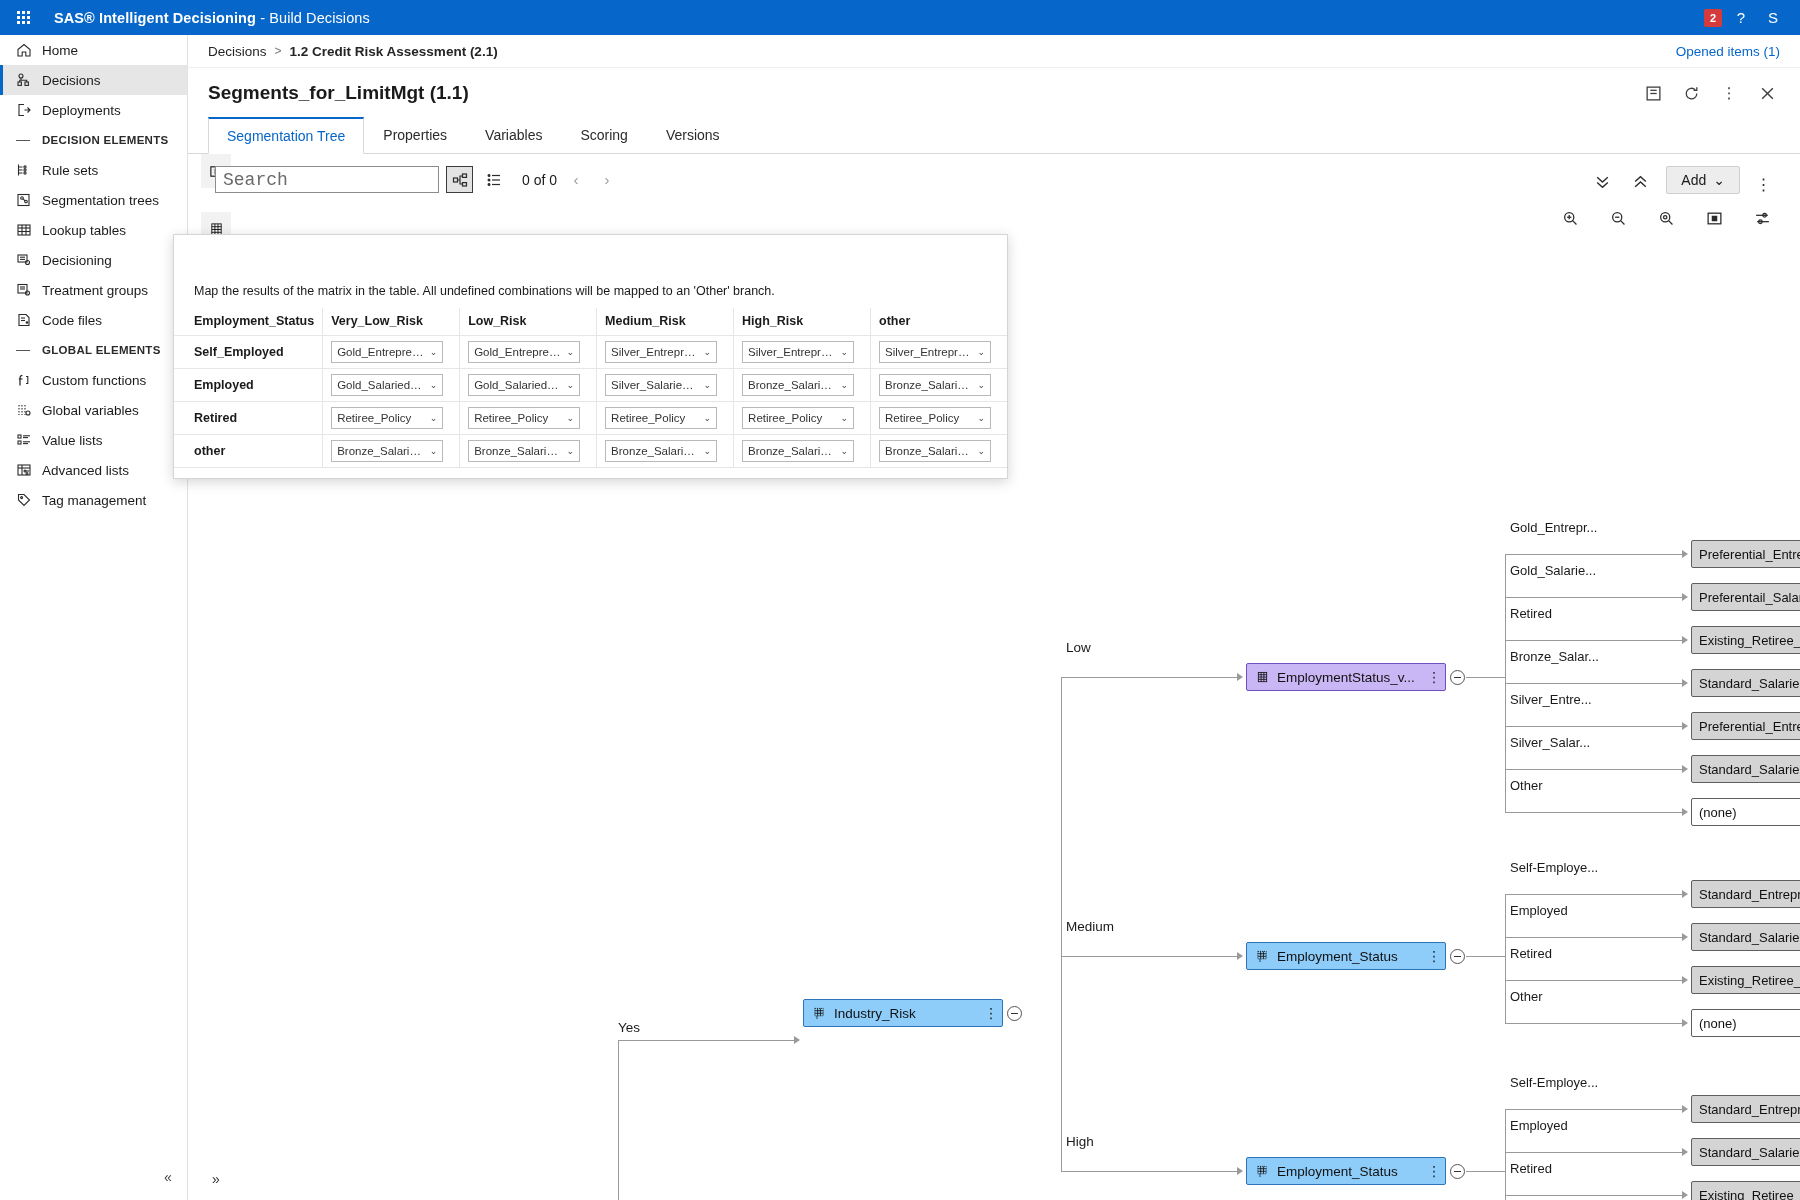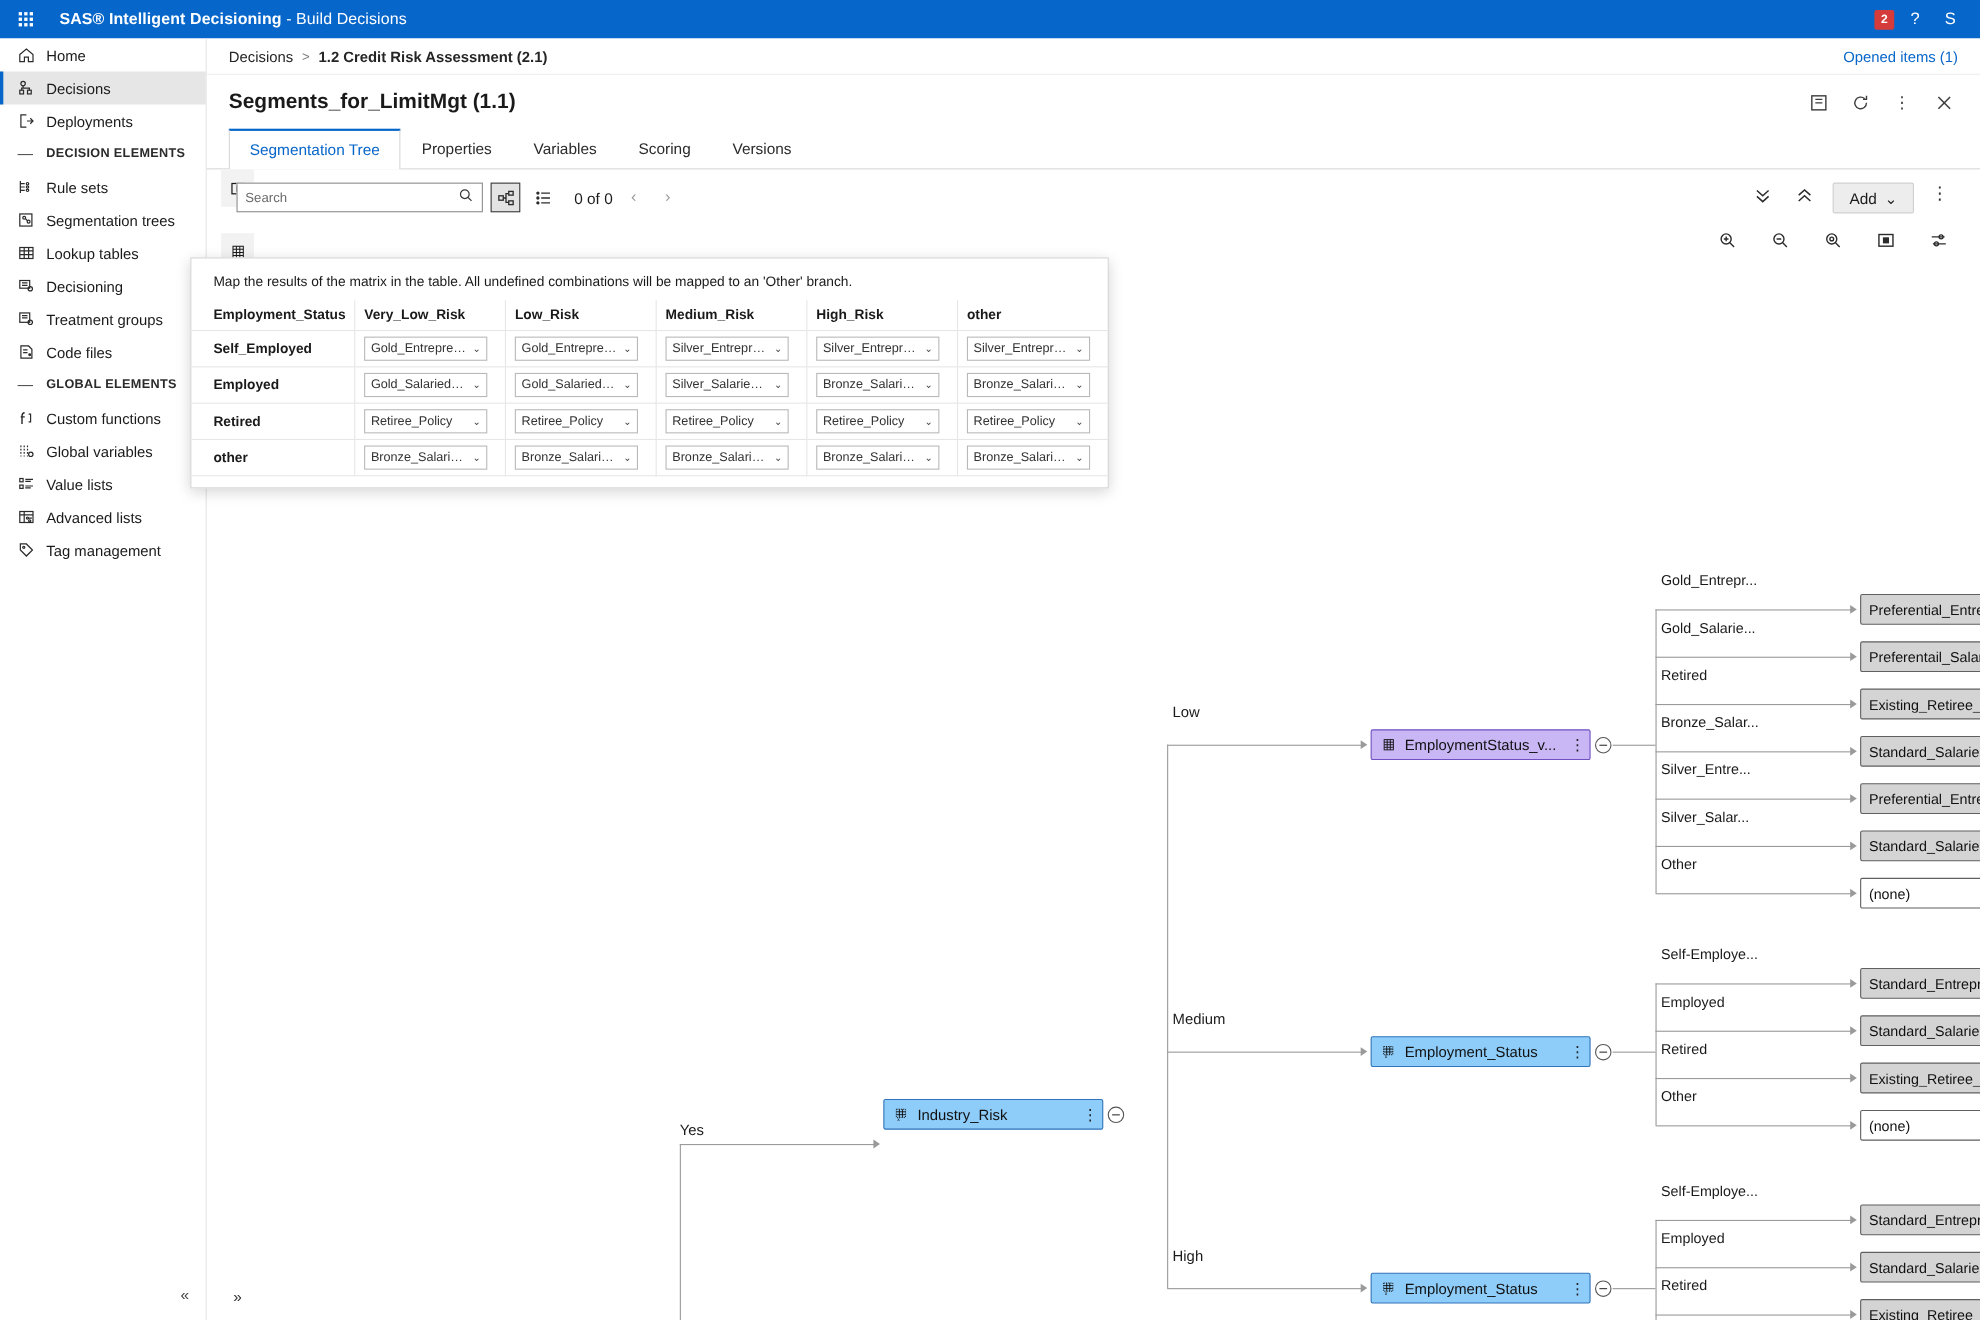--- a/index.html
+++ b/index.html
@@ -92,35 +92,35 @@
   }
 
   
   .canvas-wrap { position: relative; height: 1080px; }
   .tool-left { position: absolute; left: 27px; top: 12px; display: flex; align-items: center; gap: 7px; }
   .searchbox {
     width: 224px; height: 27px; border: 1px solid #8c8c8c; background: #fff;
     display: flex; align-items: center; padding: 0 7px;
   }
   .searchbox input {
-    border: none; outline: none; flex: 1; font-size: 12px; color: #1a1a1a;
-    font-family: Liberation Sans, sans-serif; background: transparent;
+    border: none; outline: none; flex: 1; font-size: 18px; color: #1a1a1a;
+    font-family: Liberation Mono, monospace; background: transparent;
   }
   .searchbox input::placeholder { color: #6a6a6a; }
   .sq-btn {
     width: 27px; height: 27px; border: 1px solid transparent; background: transparent;
     display: flex; align-items: center; justify-content: center; cursor: pointer; color: #2b2b2b;
   }
   .sq-btn.pressed { border: 1px solid #3c3c3c; background: #e3e3e3; }
   .sq-btn svg { width: 16px; height: 16px; }
   .count-text { font-size: 14px; color: #1a1a1a; margin-left: 8px; }
   .arrow-btn { width: 24px; height: 24px; display:flex; align-items:center; justify-content:center;
                color: #9a9a9a; font-size: 15px; cursor: pointer; }
 
-  .tool-right { position: absolute; right: 26px; top: 12px; display: flex; align-items: flex-start; gap: 14px; }
+  .tool-right { position: absolute; right: 26px; top: 12px; display: flex; align-items: flex-end; gap: 14px; }
   .tool-right2 { position: absolute; right: 26px; top: 52px; display: flex; align-items: center; gap: 24px; }
   .ticon2 { width: 24px; height: 24px; display: flex; align-items: center; justify-content: center;
             color: #2b2b2b; cursor: pointer; }
   .ticon2 svg { width: 17px; height: 17px; }
   .add-btn {
     background: #ededed; border: 1px solid #cfcfcf; border-radius: 2px; height: 28px;
     padding: 0 14px; font-size: 14px; color: #1a1a1a; display: flex; align-items: center;
     gap: 7px; cursor: pointer; font-family: "Liberation Sans", sans-serif;
   }
   .kebab { color: #2b2b2b; font-size: 16px; cursor: pointer; letter-spacing: 1px;
@@ -135,21 +135,21 @@
   .rail-expand { position: absolute; left: 13px; bottom: 42px; width: 30px; height: 26px;
                  display: flex; align-items: center; justify-content: center; color: #333;
                  font-size: 14px; cursor: pointer; }
 
   
   .matrix-popup {
     position: absolute; left: -15px; top: 80px; width: 835px;
     background: #fff; border: 1px solid #d5d5d5; box-shadow: 0 3px 12px rgba(0,0,0,.17);
     padding: 14px 0 10px 0; z-index: 40;
   }
-  .matrix-note { font-size: 12.5px; color: #1a1a1a; padding: 0 7px 10px 20px; }
+  .matrix-note { font-size: 12.5px; color: #1a1a1a; padding: 0 7px 10px 20px; margin-top: 35px; }
   .matrix-suptitle { font-size: 12.5px; font-weight: 700; color: #1a1a1a; text-align: center;
                      padding-bottom: 4px; padding-right: 120px; }
   table.matrix { border-collapse: collapse; width: 100%; }
   table.matrix th, table.matrix td {
     border-bottom: 1px solid #e6e6e6; border-right: 1px solid #e6e6e6;
     padding: 5px 8px; text-align: left; vertical-align: middle;
   }
   table.matrix th:last-child, table.matrix td:last-child { border-right: none; }
   table.matrix th { font-size: 12.5px; font-weight: 700; color: #1a1a1a; padding-top: 6px; padding-bottom: 7px; }
   table.matrix th:first-child, table.matrix td:first-child { padding-left: 20px; width: 128px; }

